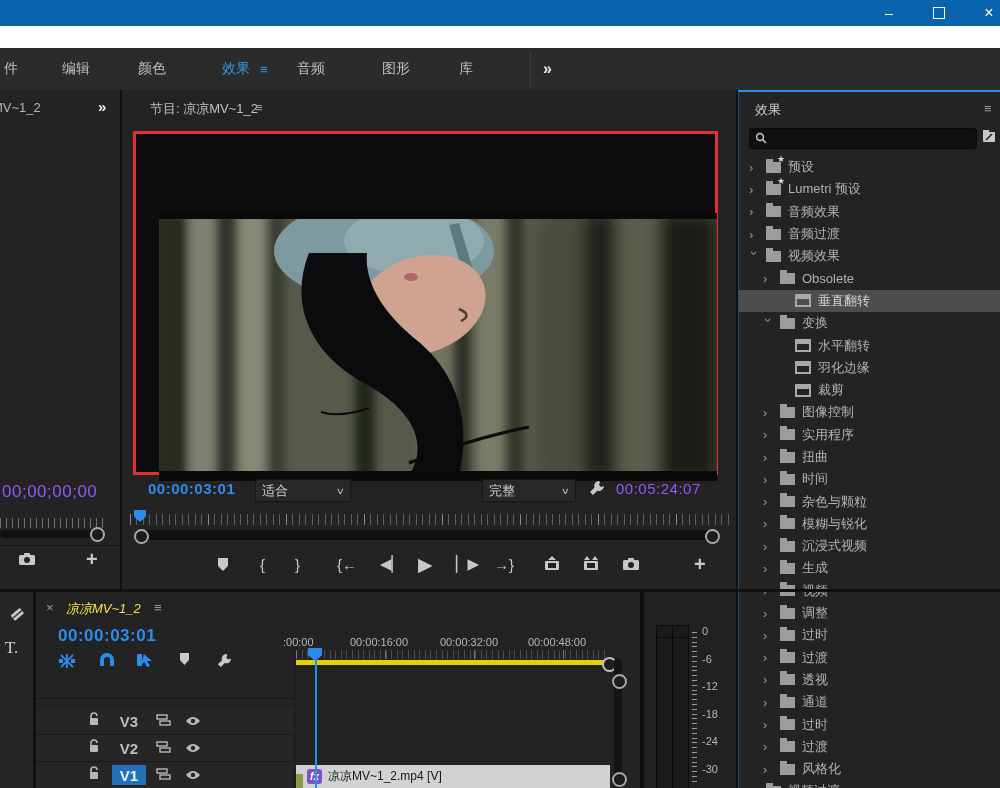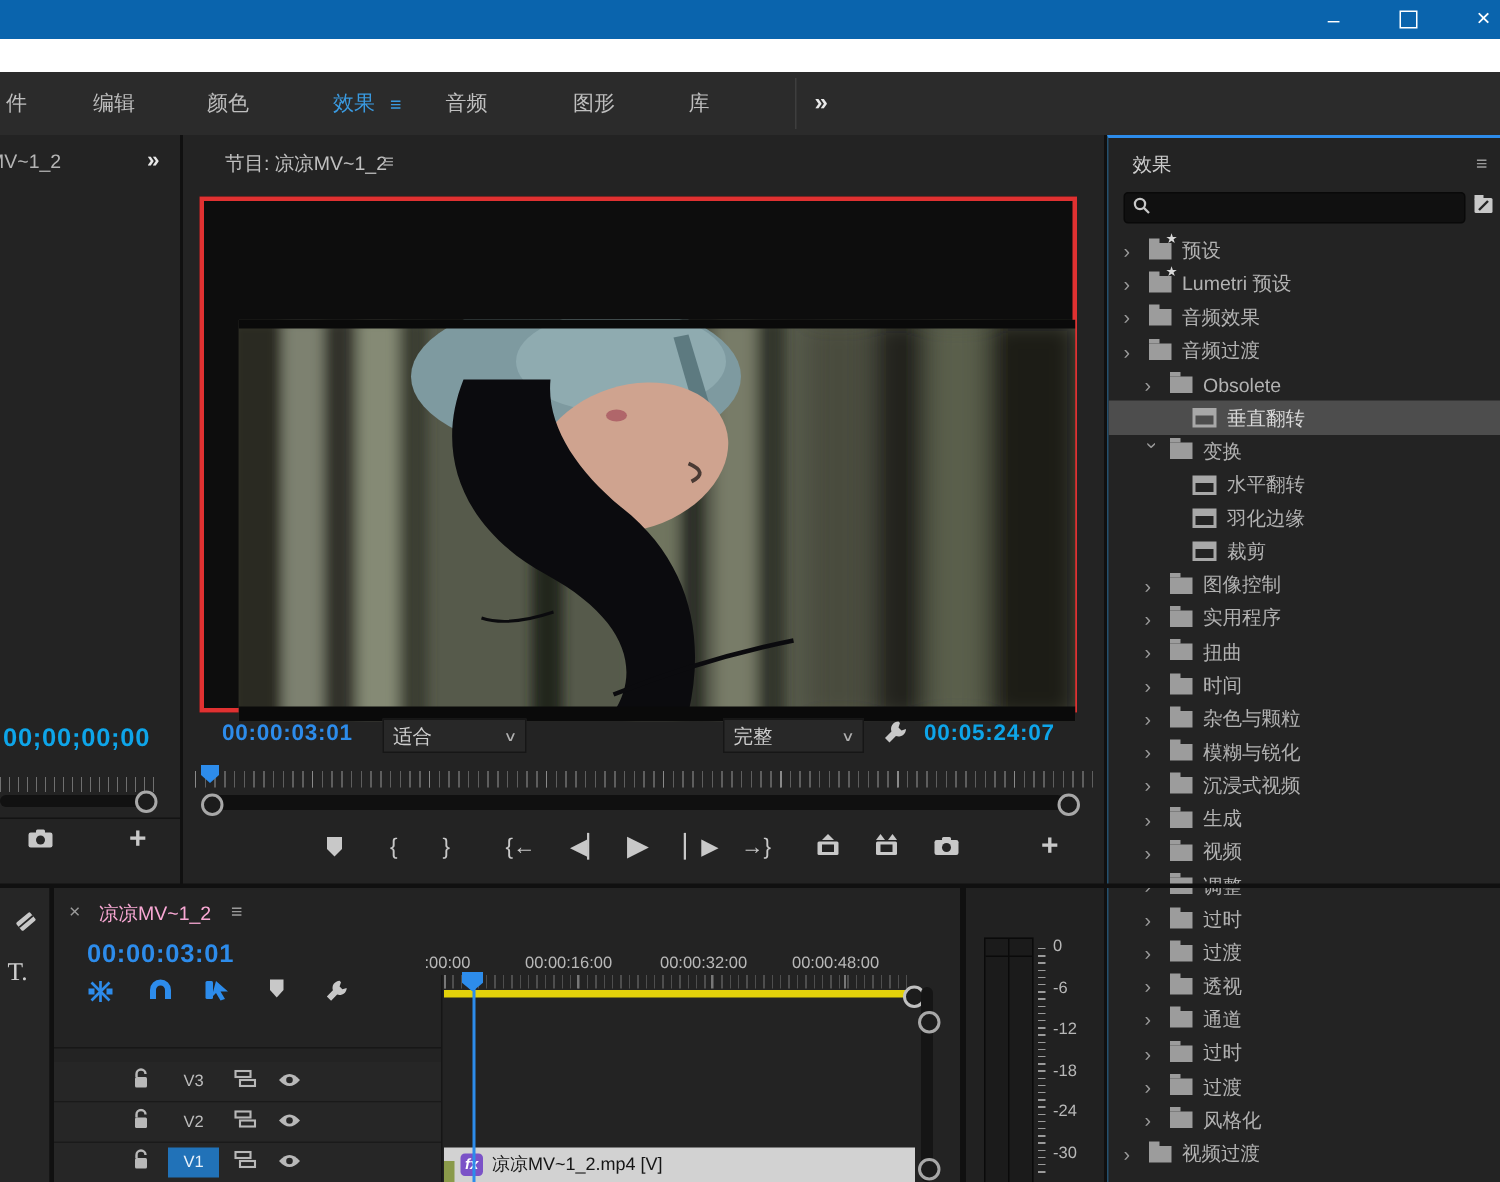--- a/index.html
+++ b/index.html
@@ -24,21 +24,21 @@
   #tab-menu-icon{left:260px;top:0;height:42px;display:flex;align-items:center;
         color:#3a9ae0;font-size:13px;}
   #tabbar-divider{left:530px;top:4px;width:1px;height:34px;background:#3e3e3e;}
   #tabbar-overflow{left:543px;top:0;height:42px;display:flex;align-items:center;
         color:#e8e8e8;font-size:16px;font-weight:bold;}
 
   
   .panel{background:#232323;}
   .pmenu{color:#9a9a9a;font-size:13px;}
   .tc-blue{color:#2d8ceb;font-weight:bold;letter-spacing:.5px;}
-  .tc-white{color:#0ea5e9;font-weight:bold;letter-spacing:.5px;}
+  .tc-white{color:#8b5cf6;font-weight:normal;letter-spacing:.5px;}
 
   
   #source-stub{left:0;top:90px;width:120px;height:500px;overflow:hidden;}
   #source-tab-label{left:-8px;top:10px;font-size:13px;color:#b4b4b4;}
   #source-overflow{left:98px;top:8px;font-size:15px;font-weight:bold;color:#e8e8e8;}
   #source-tc{left:2px;top:392px;font-size:17px;}
   #source-ruler{left:0;top:428px;width:108px;height:10px;
      background:repeating-linear-gradient(90deg,#6f6f6f 0 1px,transparent 1px 6px);}
   #source-scrollbar{left:0;top:440px;width:104px;height:8px;background:#111;border-radius:4px;}
   #source-scroll-knob{left:90px;top:437px;width:11px;height:11px;border-radius:50%;
@@ -109,34 +109,34 @@
   .fx-row.icon-effect .fx-ic::before{display:none;}
 
   
   #tools{left:0;top:592px;width:33px;height:196px;background:#262626;}
   #tool-razor{left:7px;top:12px;}
   #tool-type{left:5px;top:46px;font-size:17px;color:#cfcfcf;font-family:"Liberation Serif",serif;}
 
   
   #timeline{left:36px;top:592px;width:604px;height:196px;overflow:hidden;}
   #tl-close{left:10px;top:8px;color:#9a9a9a;font-size:13px;}
-  #tl-tab-label{left:30px;top:8px;font-size:13px;color:#f9a8d4;}
+  #tl-tab-label{left:30px;top:8px;font-size:13px;color:#fde047;font-style:italic;}
   #tl-menu{left:118px;top:8px;}
   #tl-tc{left:22px;top:34px;font-size:17px;}
   #tl-toolbar{left:18px;top:60px;width:230px;height:22px;}
   .tlt{position:absolute;top:0;}
   #tlt-nest{left:4px;} #tlt-magnet{left:44px;} #tlt-link{left:82px;}
   #tlt-marker{left:124px;} #tlt-wrench{left:162px;}
   #tl-headhr{left:0;top:106px;width:258px;height:1px;background:#171717;}
   #tl-tracks{left:0;top:116px;width:258px;}
   .track{height:26px;display:flex;align-items:center;border-bottom:1px solid #1a1a1a;
          background:#262626;}
   .track .lockic{margin-left:52px;}
   .track .tname{width:34px;height:20px;margin-left:12px;display:flex;align-items:center;
-        justify-content:center;font-size:11px;color:#bdbdbd;}
+        justify-content:center;font-size:15px;color:#bdbdbd;font-weight:bold;}
   .track.targeted .tname{background:#2172b8;color:#eaf3fb;}
   .track .syncic{margin-left:10px;} .track .eyeic{margin-left:14px;}
   #tl-track-divider{left:258px;top:58px;width:1px;height:138px;background:#161616;}
   #tl-rlabels{left:0;top:44px;width:604px;height:14px;font-size:11px;color:#b8b8b8;}
   .tl-lab{position:absolute;top:0;}
   .tl-lab[data-idx="0"]{left:247px;text-align:right;} .tl-lab[data-idx="1"]{left:314px;}
   .tl-lab[data-idx="2"]{left:404px;} .tl-lab[data-idx="3"]{left:492px;}
   #tl-ticks{left:260px;top:58px;width:312px;height:9px;
      background:
        repeating-linear-gradient(90deg,#777 0 1px,transparent 1px 89px),
@@ -409,20 +409,25 @@
           <span class="fx-ic"></span>
           <span class="fx-label">音频效果</span>
         </div>
 
         <div class="fx-row collapsed icon-folder" data-idx="3" style="--indent: 0;">
           <span class="twirl">›</span>
           <span class="fx-ic"></span>
           <span class="fx-label">音频过渡</span>
         </div>
 
+        <div class="fx-row expanded icon-folder" data-idx="4" style="--indent: 0;">
+          <span class="twirl">›</span>
+          <span class="fx-ic"></span>
+          <span class="fx-label">视频效果</span>
+        </div>
 
         <div class="fx-row collapsed icon-folder" data-idx="5" style="--indent: 1;">
           <span class="twirl">›</span>
           <span class="fx-ic"></span>
           <span class="fx-label">Obsolete</span>
         </div>
 
         <div class="fx-row selected leaf icon-effect" data-idx="7" style="--indent: 2;">
           <span class="twirl">›</span>
           <span class="fx-ic"></span>

